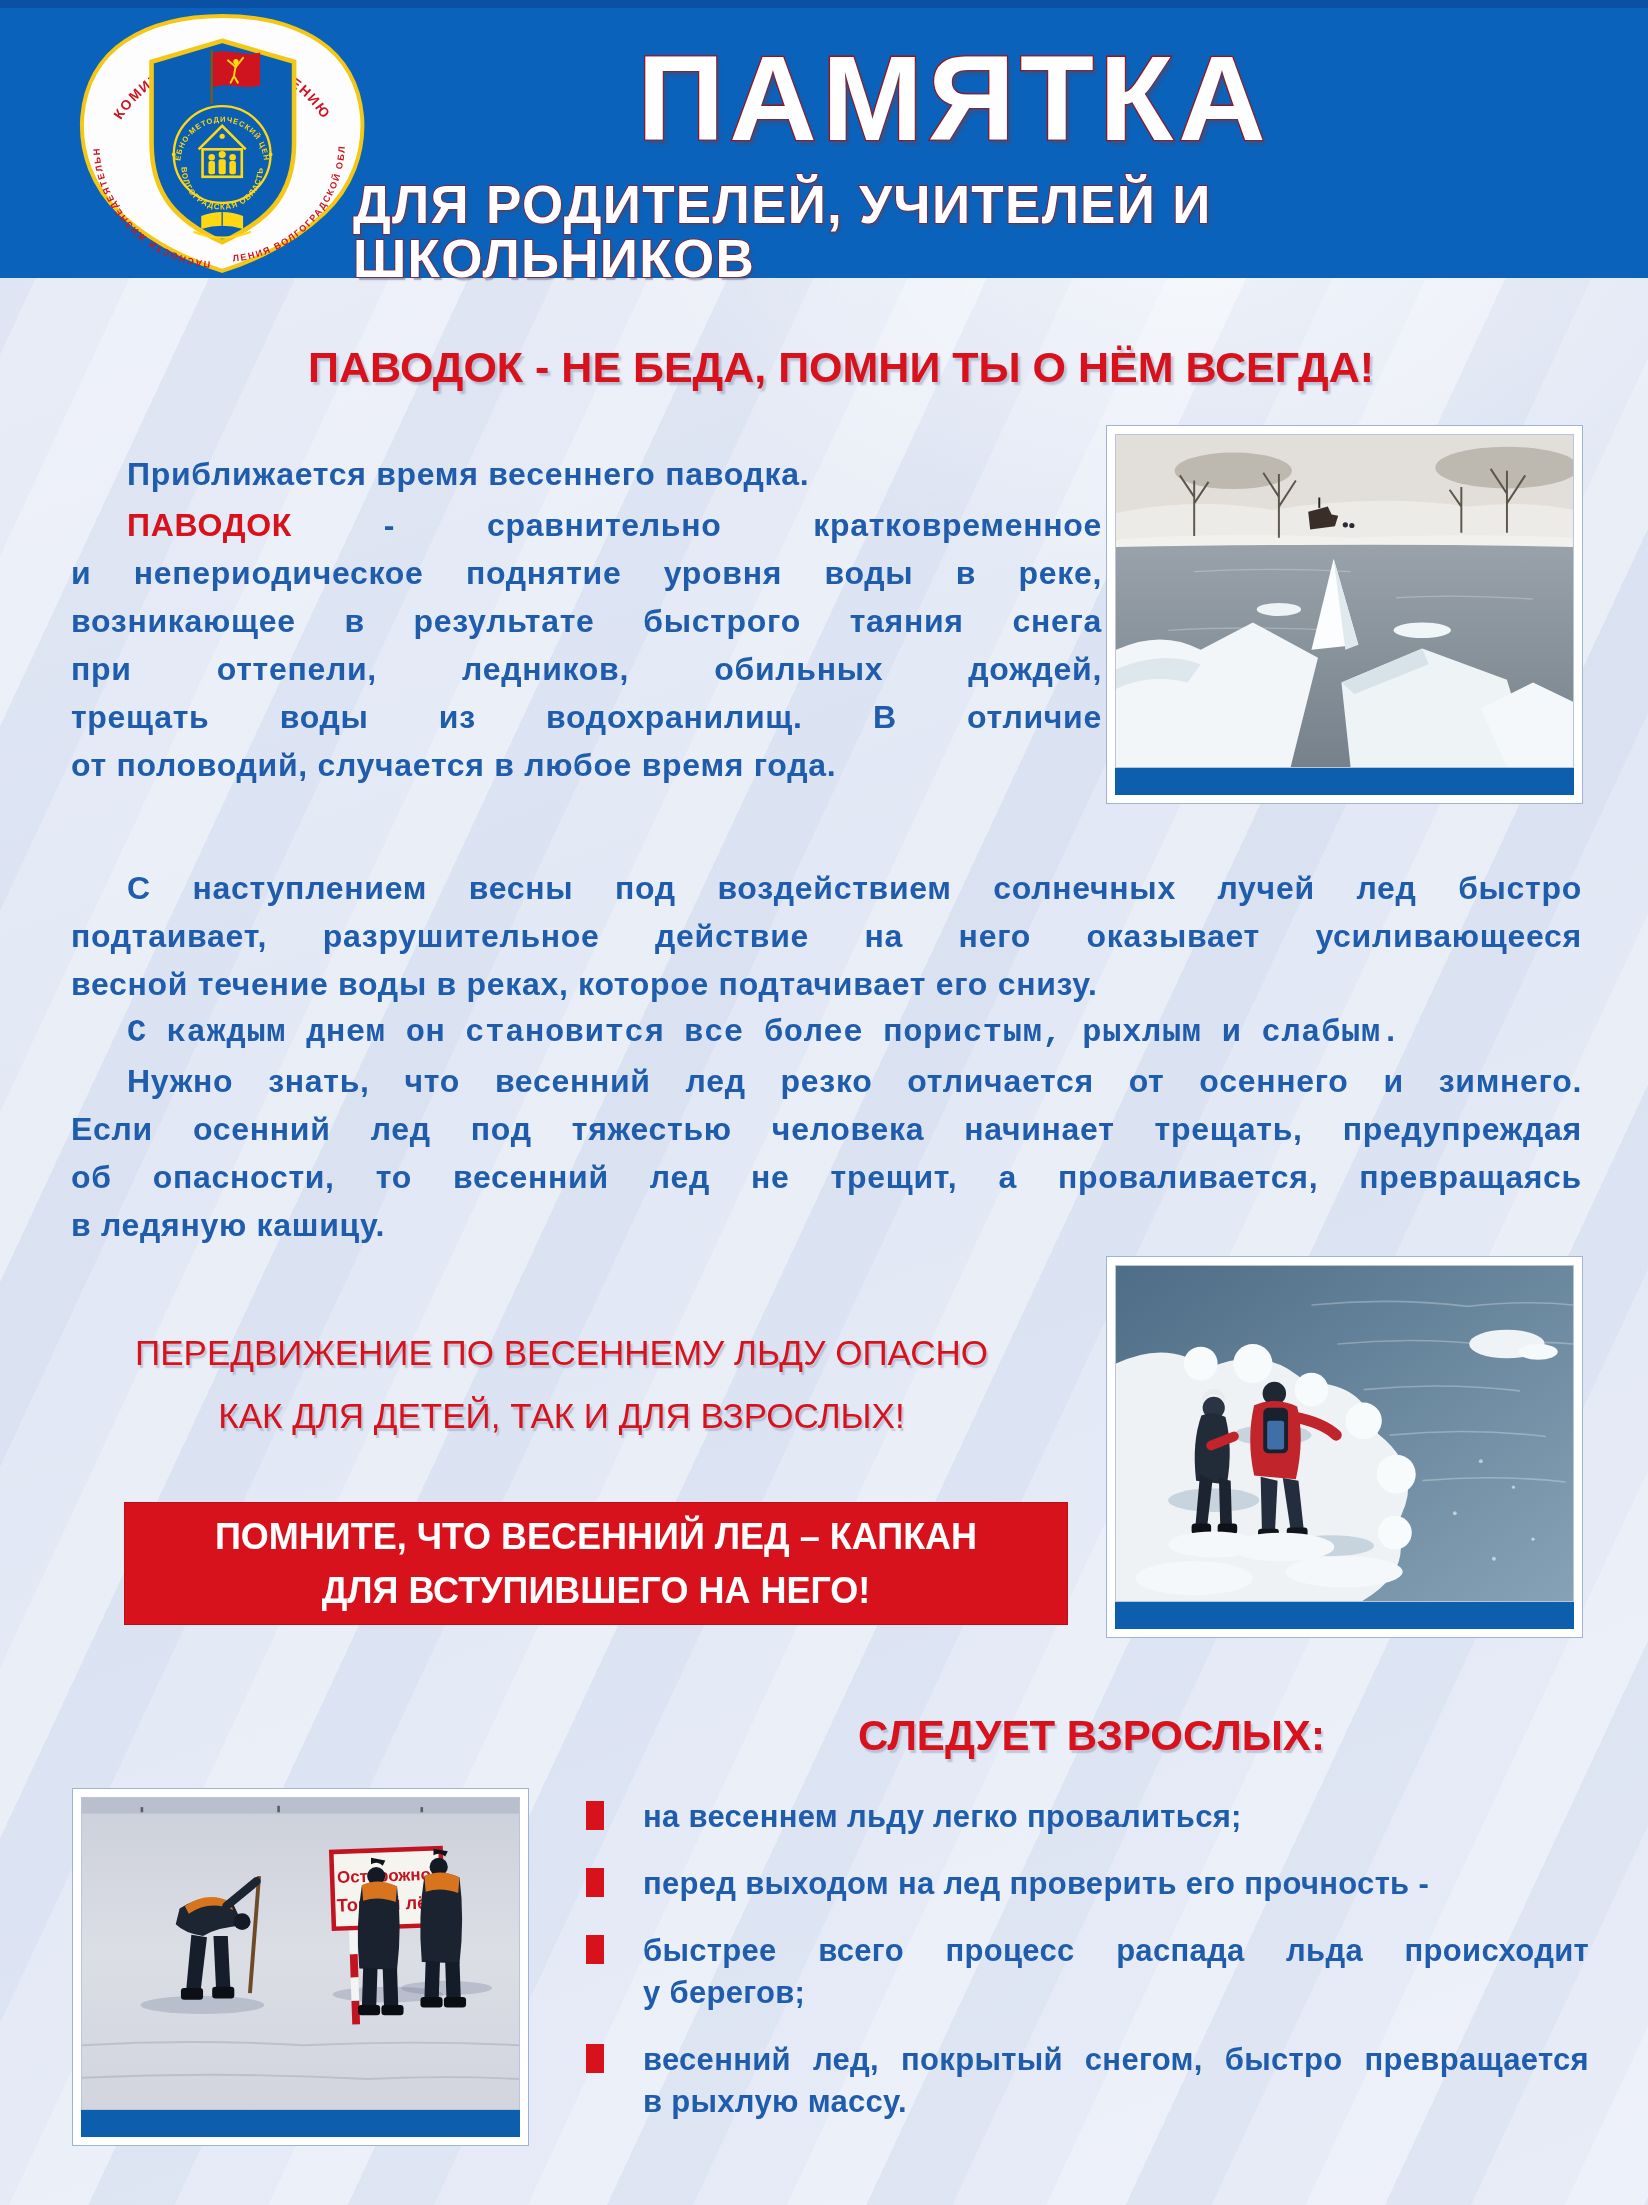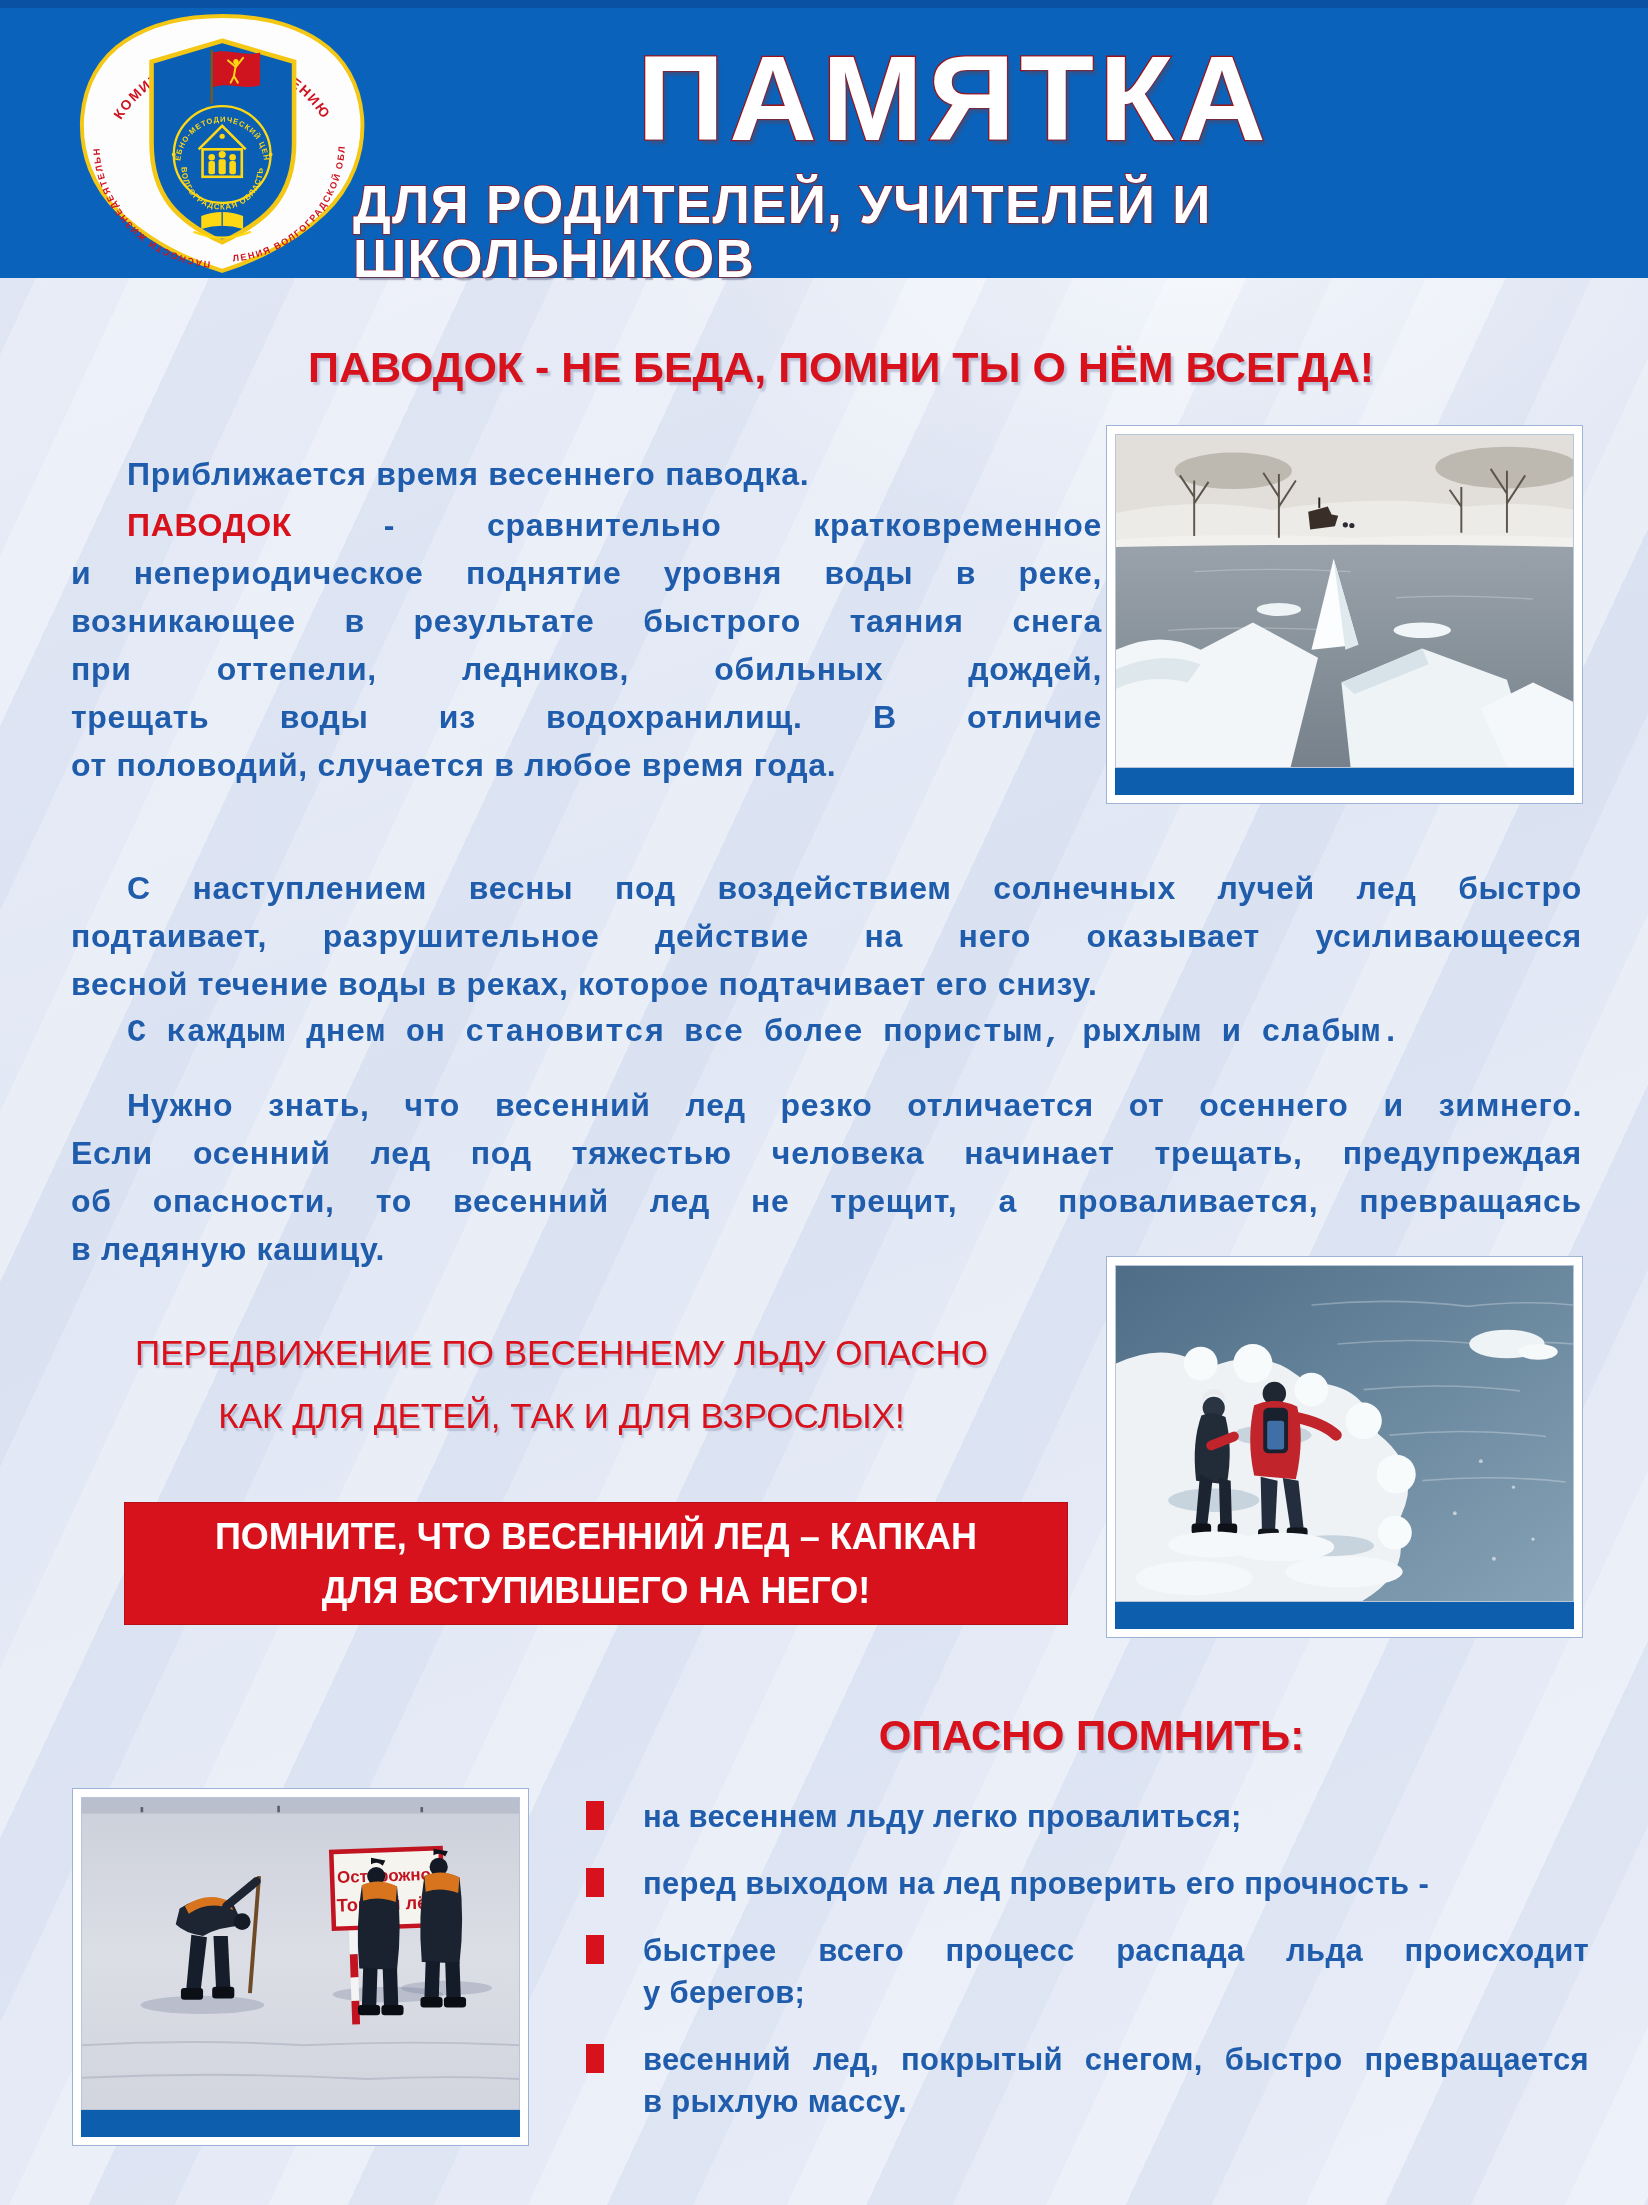--- a/index.html
+++ b/index.html
@@ -29,21 +29,21 @@
   
   .red-h1{left:56px;top:341px;width:1570px;text-align:center;color:#d8121c;font-weight:700;
     font-size:43px;line-height:52px;letter-spacing:0px;text-shadow:2.6px 3.3px 2px rgba(128,140,172,.45);}
   .body-blue{color:#1f5cab;font-weight:700;font-size:32px;line-height:48px;letter-spacing:0.7px;}
   .intro{left:71px;top:450px;width:1019px;text-indent:56px;}
   .definition{left:71px;top:501px;width:1031px;}
   .defline{text-align:justify;text-align-last:justify;text-indent:56px;}
   .red-lead{color:#d8121c;}
   .p-spring{left:71px;top:864px;width:1511px;}
   .p-daily{left:71px;top:1009px;width:1511px;font-family:Liberation Mono, monospace;}
-  .p-know{left:71px;top:1057px;width:1511px;margin-top:24px;}
+  .p-know{left:71px;top:1057px;width:1511px;}
   .jl .ln{text-align:justify;text-align-last:justify;}
   .jl .ln:last-child{text-align-last:left;}
   .indent-first .ln:first-child{text-indent:56px;}
 
   .warning{left:52px;top:1327px;width:1019px;color:#d8121c;font-weight:400;font-size:35px;
     line-height:52px;text-shadow:2px 2.6px 1.3px rgba(128,140,172,.4);}
   .warning .ln{text-align:center;text-align-last:center;margin-bottom:10.5px;}
 
   .alert-box{left:124px;top:1502px;width:944px;height:123px;background:#d8121c;
     display:flex;flex-direction:column;justify-content:center;box-shadow:0 0 0 0.7px #b00e16 inset;}
@@ -188,21 +188,21 @@
   <div class="abs warning">
       <div class="ln">ПЕРЕДВИЖЕНИЕ ПО ВЕСЕННЕМУ ЛЬДУ ОПАСНО</div>
       <div class="ln">КАК ДЛЯ ДЕТЕЙ, ТАК И ДЛЯ ВЗРОСЛЫХ!</div>
     </div>
 
   <div class="abs alert-box">
       <div class="ln">ПОМНИТЕ, ЧТО ВЕСЕННИЙ ЛЕД – КАПКАН</div>
       <div class="ln">ДЛЯ ВСТУПИВШЕГО НА НЕГО!</div>
     </div>
 
-  <div class="abs remember">ОПАСНО ПОМНИТЬ:</div>
+  <div class="abs remember">СЛЕДУЕТ ВЗРОСЛЫХ:</div>
 
   <div class="abs bullets">
     <div class="bullet-item">
       <span class="sq"></span>
       <div class="jl">
           <div class="ln">на весеннем льду легко провалиться;</div>
         </div>
     </div>
     <div class="bullet-item">
       <span class="sq"></span>

